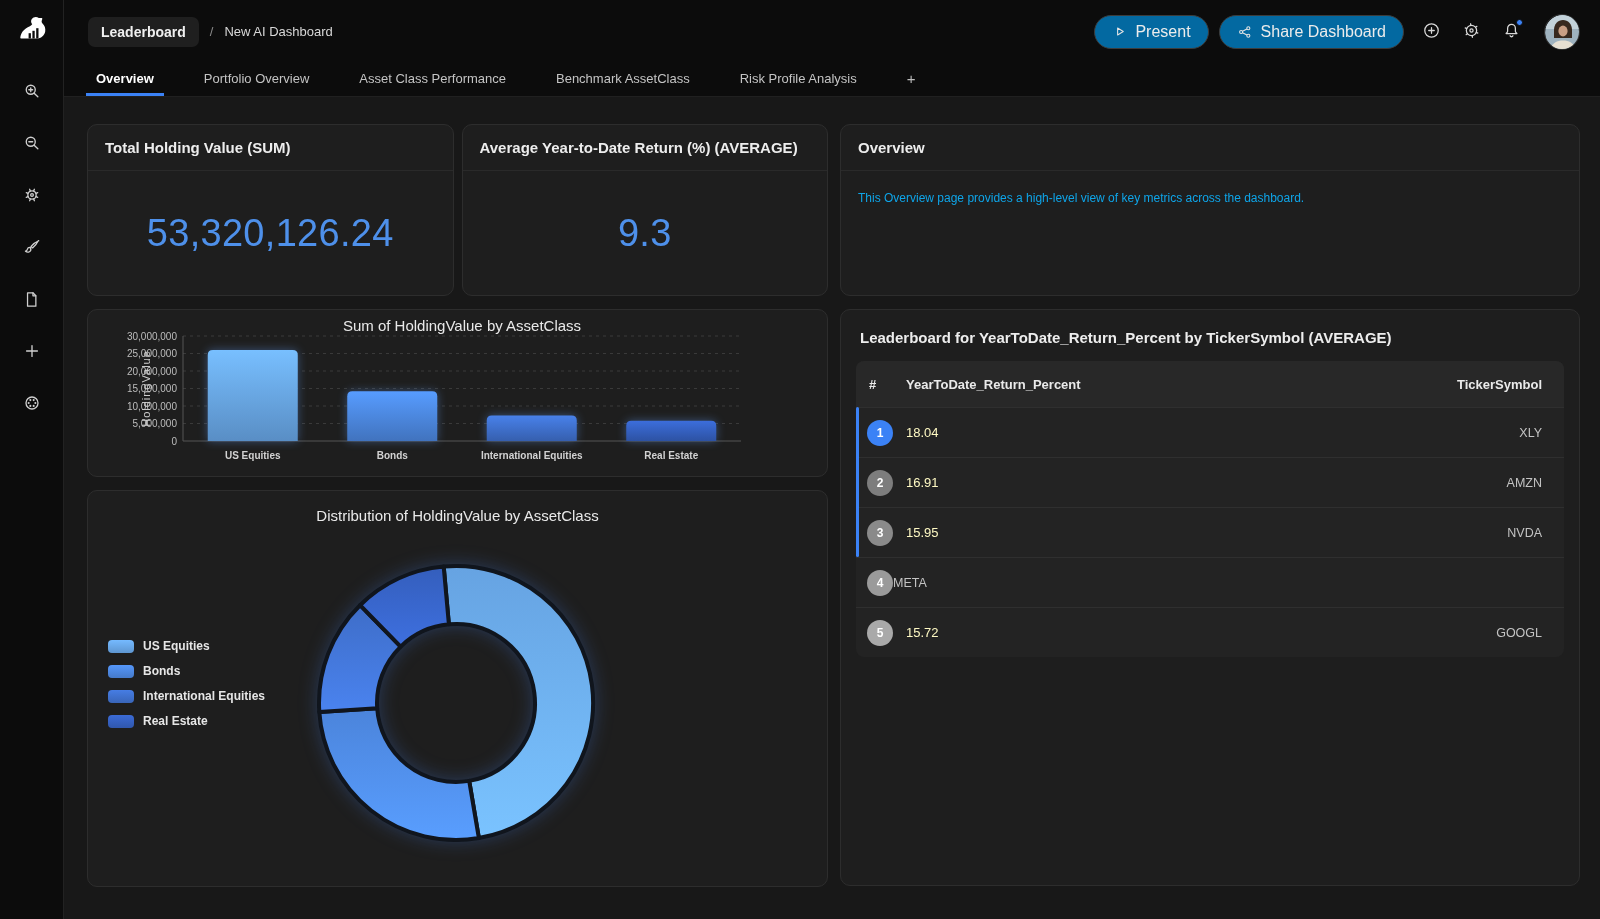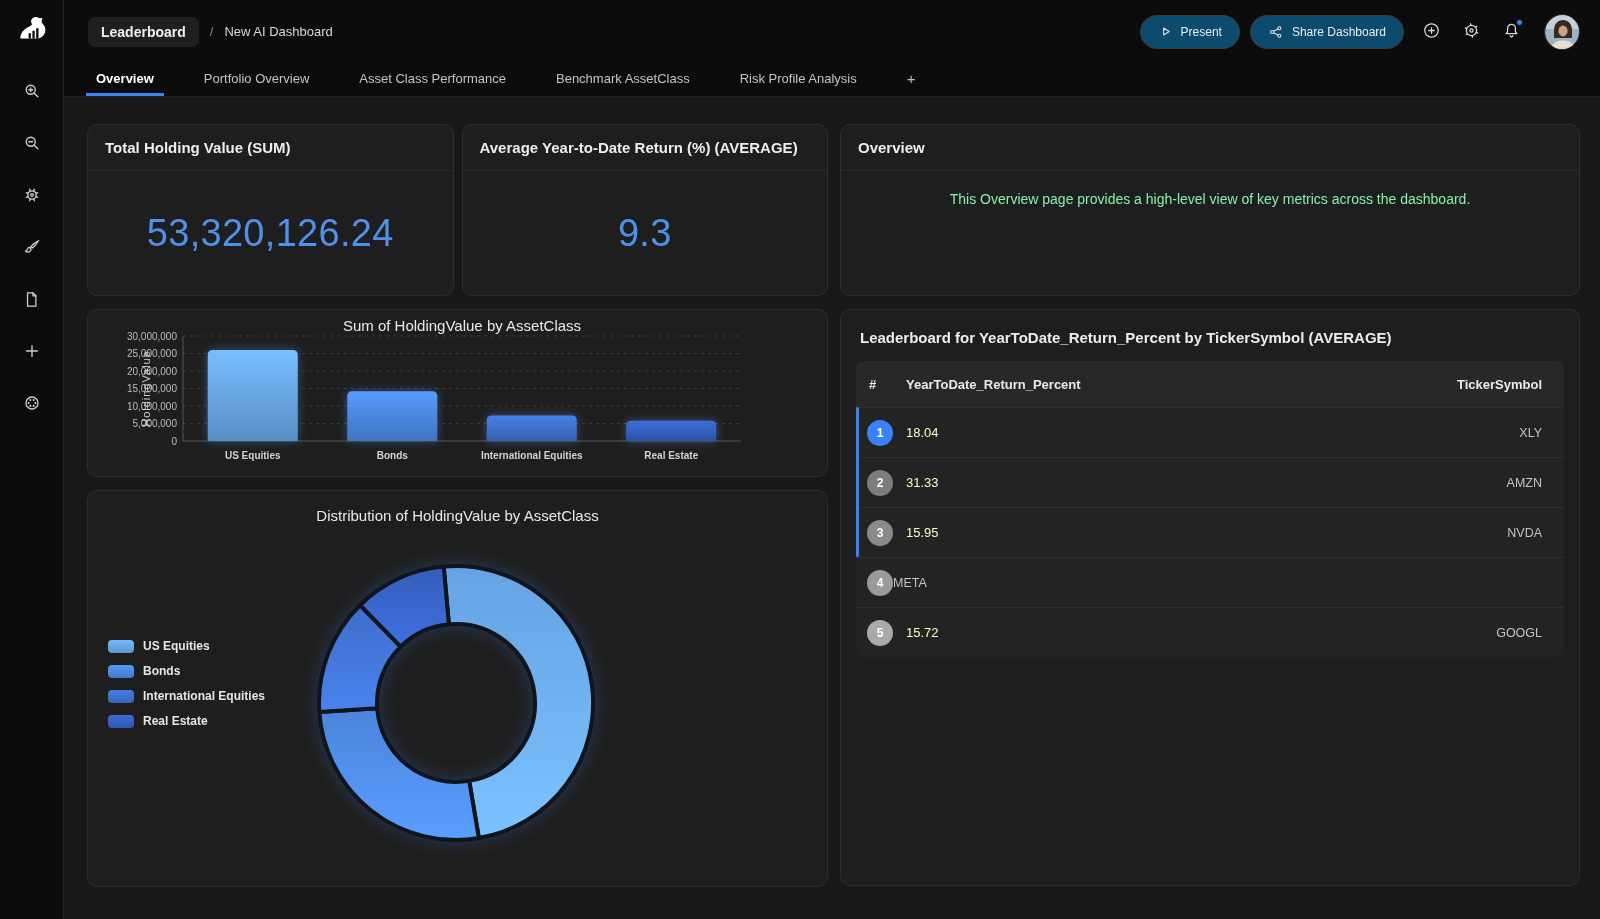--- a/index.html
+++ b/index.html
@@ -14,21 +14,21 @@
   .icon-btn svg { display:block; }
 
   
   .main { flex:1; display:flex; flex-direction:column; min-width:0; }
   .topbar { height:63px; background:#0c0c0c; display:flex; align-items:center; padding:0 20px 0 24px; flex-shrink:0; }
   .crumb-root { background:#1f1f1f; color:#f0f0f0; font-size:14px; font-weight:bold; padding:7px 13px; border-radius:7px; cursor:pointer; }
   .crumb-sep { color:#8a8a8a; font-size:13px; margin:0 11px; }
   .crumb-cur { color:#d8d8d8; font-size:13px; }
   .topbar-spacer { flex:1; }
   .actions { display:flex; align-items:center; gap:10px; }
-  .pill-btn { height:34px; display:flex; align-items:center; gap:8px; padding:0 17px; border:1px solid #3c3c3c; border-radius:17px; background:#0c4a6e; color:#ececec; font-size:12px; cursor:pointer; font-family:inherit; }
+  .pill-btn { height:34px; display:flex; align-items:center; gap:8px; padding:0 17px; border:1px solid #3c3c3c; border-radius:17px; background:#0369a1; color:#ececec; font-size:16px; cursor:pointer; font-family:inherit; }
   .pill-btn svg { display:block; }
   .round-icon { position:relative; width:34px; height:34px; display:flex; align-items:center; justify-content:center; color:#d9d9d9; cursor:pointer; background:none; border:none; }
   .notif-dot { position:absolute; top:4px; right:5px; width:7px; height:7px; border-radius:50%; background:#3b82f6; border:1.5px solid #0c0c0c; }
   .avatar { width:36px; height:36px; border-radius:50%; overflow:hidden; margin-left:6px; cursor:pointer; border:1px solid #333; }
 
   
   .tabbar { height:34px; background:#0c0c0c; border-bottom:1px solid #202020; display:flex; align-items:stretch; padding-left:22px; gap:30px; flex-shrink:0; }
   .tab { display:flex; align-items:center; padding:0 10px; font-size:13px; color:#c4c4c4; cursor:pointer; border-bottom:3px solid transparent; white-space:nowrap; }
   .tab.active { color:#ffffff; font-weight:bold; border-bottom-color:#3b82f6; }
   .tab.add { color:#bdbdbd; font-size:15px; }
@@ -40,21 +40,21 @@
   .col-right { width:740px; flex-shrink:0; }
 
   .card { background:#1e1e1e; border:1px solid #2d2d2d; border-radius:10px; position:relative; }
   .card-header { height:46px; display:flex; align-items:center; padding:0 17px; border-bottom:1px solid #2a2a2a; font-size:15px; font-weight:bold; color:#ededed; }
 
   .kpi-row { display:flex; gap:8px; height:172px; }
   .kpi-card { flex:1; }
   .kpi-value { height:124px; display:flex; align-items:center; justify-content:center; font-size:38px; font-weight:normal; color:#4e90ea; letter-spacing:0.3px; }
 
   .overview-card { height:172px; }
-  .overview-body { padding:19px 17px; font-size:14px; color:#86efac; line-height:1.4;text-align:center; }
+  .overview-body { padding:19px 17px; font-size:12px; color:#0ea5e9; line-height:1.4; }
 
   .barchart-card { height:168px; }
   .donut-card { height:397px; }
   .chart-title { position:absolute; top:16px; left:0; right:0; text-align:center; font-size:15px; color:#e9e9e9; }
 
   .donut-legend { position:absolute; left:20px; top:148px; display:flex; flex-direction:column; gap:11px; }
   .legend-item { display:flex; align-items:center; gap:9px; cursor:pointer; }
   .legend-swatch { width:26px; height:13px; border-radius:4px; }
   .legend-label { font-size:12px; color:#e6e6e6; font-weight:bold; }
   .donut-wrap { position:absolute; left:218px; top:62px; width:300px; height:300px; }
@@ -353,21 +353,21 @@
               <div class="lt-col-ticker">TickerSymbol</div>
             </div>
             <div id="leader-rows">
                 <div class="lt-row">
                   <span class="rank-badge" style="background:#3b82f6">1</span>
                   <span class="lt-val">18.04</span>
                   <span class="lt-ticker">XLY</span>
                 </div>
                 <div class="lt-row">
                   <span class="rank-badge" style="background:#7d7d7d">2</span>
-                  <span class="lt-val">31.33</span>
+                  <span class="lt-val">16.91</span>
                   <span class="lt-ticker">AMZN</span>
                 </div>
                 <div class="lt-row">
                   <span class="rank-badge" style="background:#8a8a8a">3</span>
                   <span class="lt-val">15.95</span>
                   <span class="lt-ticker">NVDA</span>
                 </div>
                 <div class="lt-row">
                   <span class="rank-badge" style="background:#9a9a9a">4</span>
                   <span class="lt-ticker">META</span>

